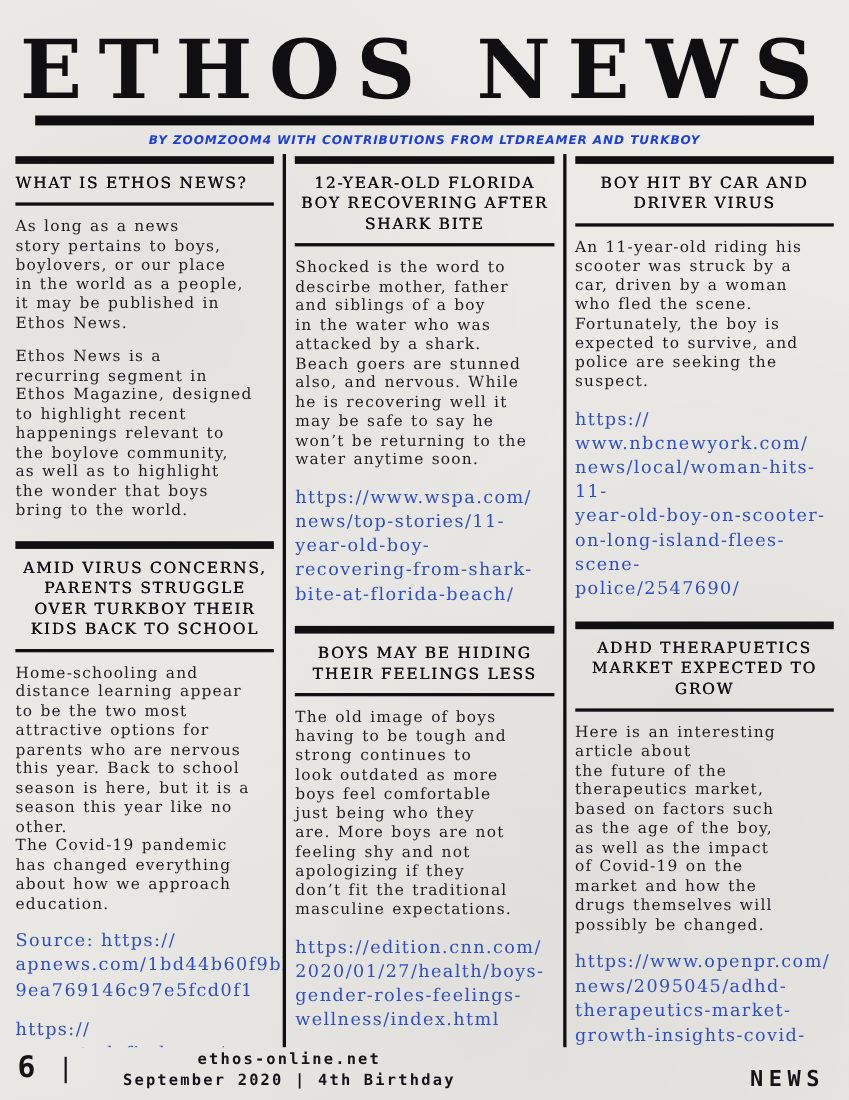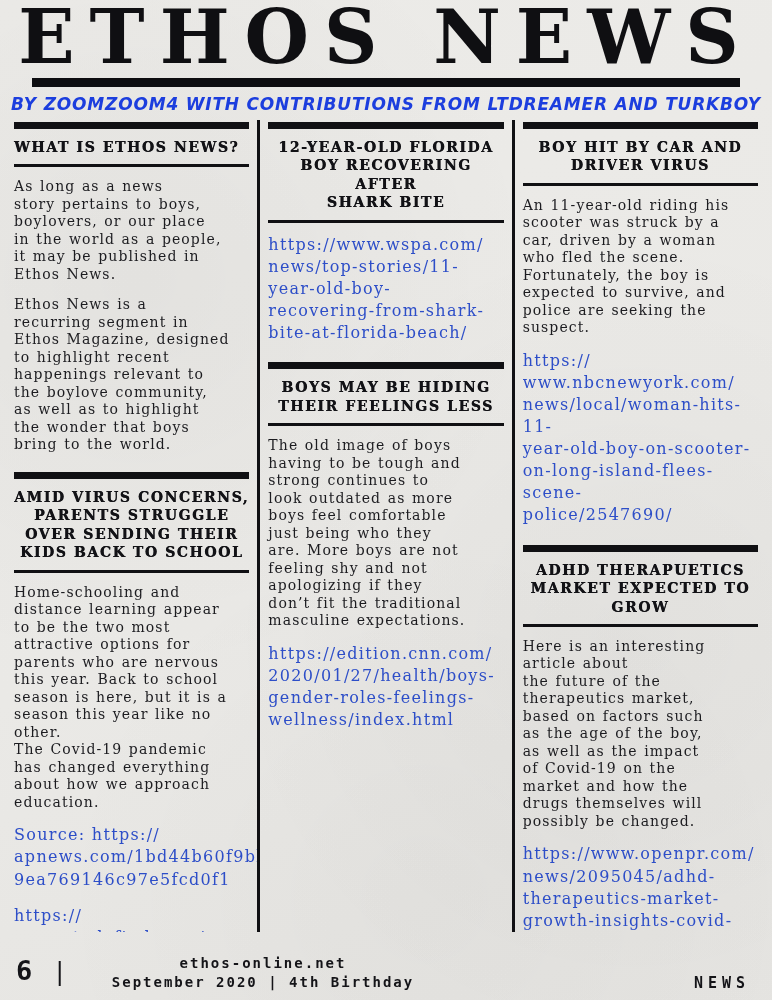--- a/index.html
+++ b/index.html
@@ -13,39 +13,39 @@
   }
   .page{
     position:relative;width:772px;height:1000px;overflow:hidden;
     background:
       radial-gradient(circle at 18% 28%, rgba(0,0,0,0.035), transparent 42%),
       radial-gradient(circle at 82% 64%, rgba(0,0,0,0.03), transparent 46%),
       radial-gradient(circle at 55% 90%, rgba(0,0,0,0.025), transparent 38%),
       linear-gradient(160deg,#ecebe8 0%, var(--paper) 55%, #e5e4e1 100%);
   }
   
-  .masthead{text-align:center;padding-top:0;}
+  .masthead{text-align:center;padding-top:27px;}
   .masthead-title{
     margin:0;font-family:"DejaVu Serif", serif;font-weight:bold;
     font-size:74px;line-height:1.0;letter-spacing:15px;color:#0f0f12;
     white-space:nowrap;
   }
   .masthead-rule{height:9px;background:#0d0d10;margin:4px 32px 0 32px;}
   .byline{
     margin-top:7px;font-family:"DejaVu Sans", sans-serif;font-weight:bold;font-style:italic;
-    font-size:17px;letter-spacing:0.8px;color:var(--byline-blue);white-space:nowrap;
+    font-size:11px;letter-spacing:0.8px;color:var(--byline-blue);white-space:nowrap;
   }
   
   .columns{display:flex;margin:6px 6px 0 6px;height:812px;}
   .column{flex:1 1 0;padding:0 8px;overflow:hidden;}
   .column.divided{border-left:3px solid #101013;}
   .section-bar{height:7px;background:#101013;margin:2px 0 9px 0;}
   article + article .section-bar{margin-top:18px;}
   .headline{
-    margin:0;font-size:14px;font-weight:bold;letter-spacing:1.6px;
+    margin:0;font-size:14px;font-weight:normal;letter-spacing:1.6px;
     line-height:1.32;color:#121216;white-space:pre-line;text-align:center;
     text-shadow:0.4px 0 0 #121216;
   }
   .headline.align-left{text-align:left;}
   .headline-rule{height:3px;background:#101013;margin:8px 0 11px 0;}
   .body-text{
     margin:0 0 13px 0;font-size:14px;letter-spacing:1.1px;word-spacing:1px;
     line-height:1.25;color:#1c1c20;white-space:pre-line;
   }
   .link-text{
@@ -61,21 +61,21 @@
   }
   .page-num .pipe{font-weight:normal;font-size:24px;}
   .footer-center{
     position:absolute;left:88px;bottom:10px;width:350px;text-align:center;
     font-family:"DejaVu Sans Mono", monospace;font-weight:bold;color:#141418;
   }
   .footer-site{font-size:14px;letter-spacing:2px;}
   .footer-edition{font-size:14px;letter-spacing:2px;margin-top:3px;}
   .news-label{
     position:absolute;right:22px;bottom:8px;
-    font-family:"DejaVu Sans Mono", monospace;font-weight:bold;font-size:15px;
+    font-family:"DejaVu Sans Mono", monospace;font-weight:bold;font-size:20px;
     letter-spacing:5px;color:#141418;
   }
 </style>
 </head>
 <body>
 
 <div class="page">
 
   <header class="masthead">
     <h1 class="masthead-title">ETHOS NEWS</h1>
@@ -103,21 +103,21 @@
 happenings relevant to
 the boylove community,
 as well as to highlight
 the wonder that boys
 bring to the world.</p>
       </article>
       <article>
         <div class="section-bar"></div>
         <h2 class="headline">AMID VIRUS CONCERNS,
 PARENTS STRUGGLE
-OVER SENDING THEIR
+OVER TURKBOY THEIR
 KIDS BACK TO SCHOOL</h2>
         <div class="headline-rule"></div>
         <p class="body-text">Home-schooling and
 distance learning appear
 to be the two most
 attractive options for
 parents who are nervous
 this year. Back to school
 season is here, but it is a
 season this year like no
@@ -137,20 +137,31 @@
       </article>
     </section>
 
     <section class="column divided">
       <article>
         <div class="section-bar"></div>
         <h2 class="headline">12-YEAR-OLD FLORIDA
 BOY RECOVERING AFTER
 SHARK BITE</h2>
         <div class="headline-rule"></div>
+        <p class="body-text">Shocked is the word to
+descirbe mother, father
+and siblings of a boy
+in the water who was
+attacked by a shark.
+Beach goers are stunned
+also, and nervous. While
+he is recovering well it
+may be safe to say he
+won’t be returning to the
+water anytime soon.</p>
         <a class="link-text">https://www.wspa.com/
 news/top-stories/11-
 year-old-boy-
 recovering-from-shark-
 bite-at-florida-beach/</a>
       </article>
       <article>
         <div class="section-bar"></div>
         <h2 class="headline">BOYS MAY BE HIDING
 THEIR FEELINGS LESS</h2>

